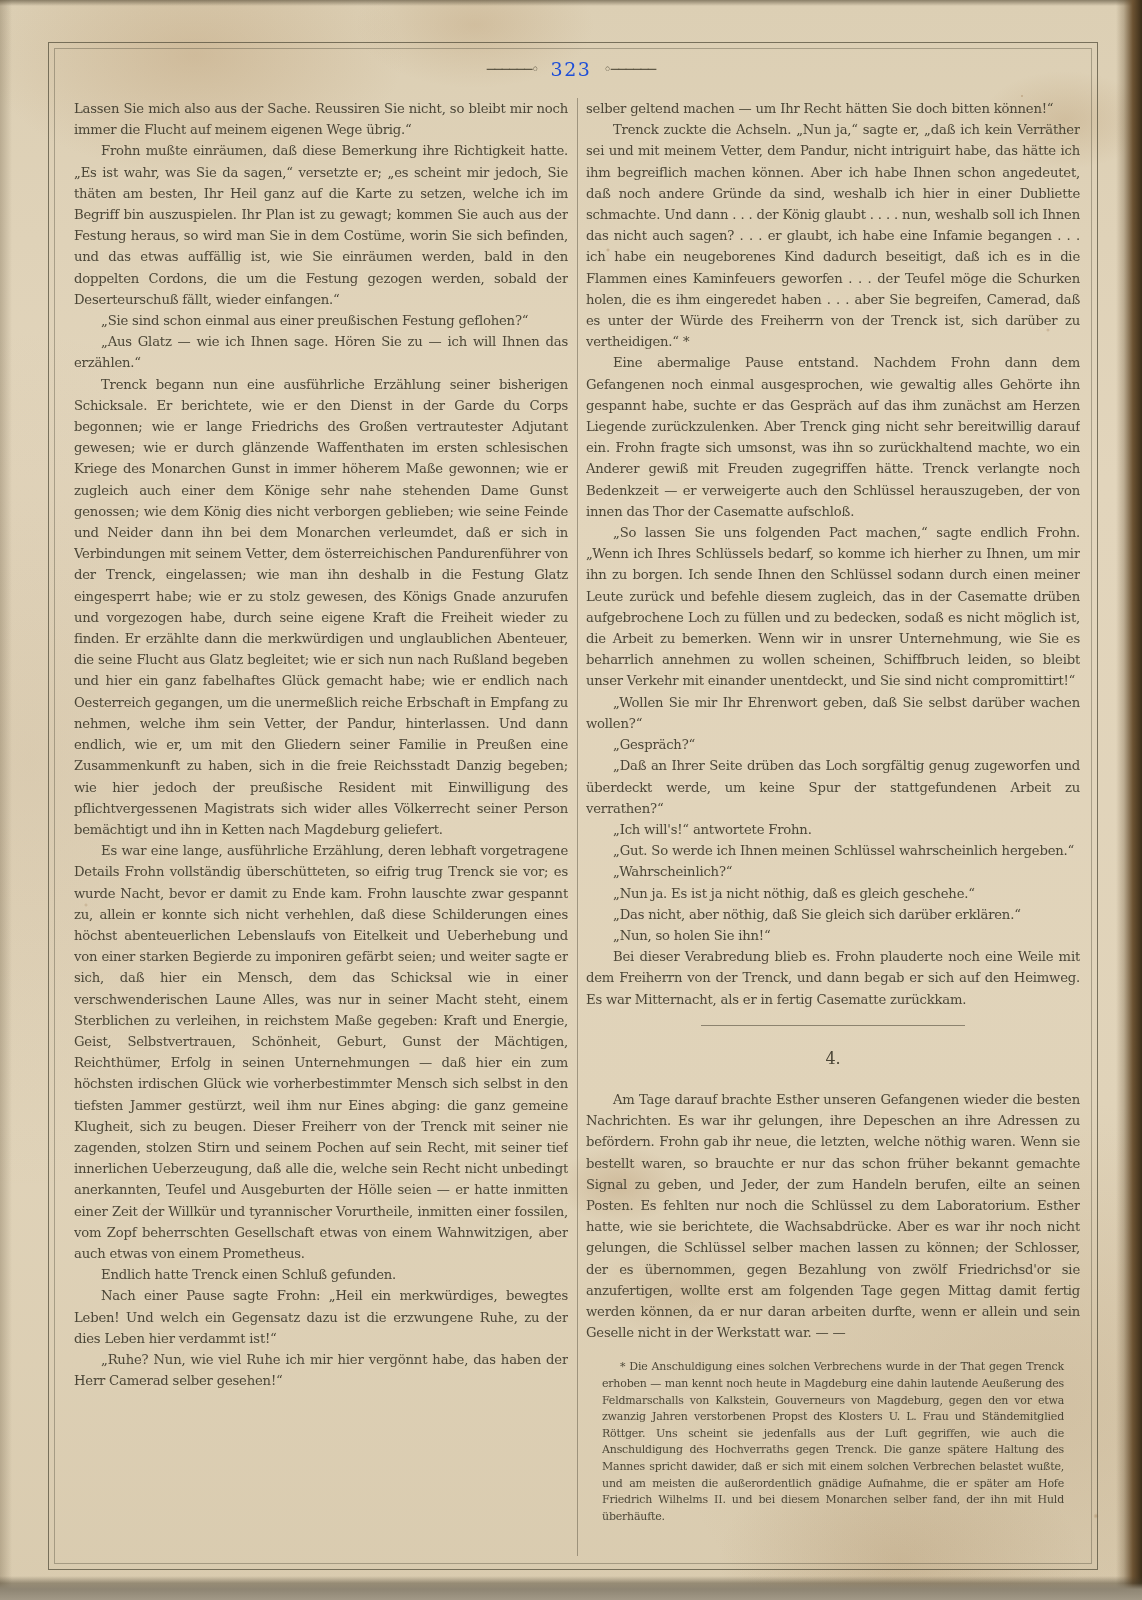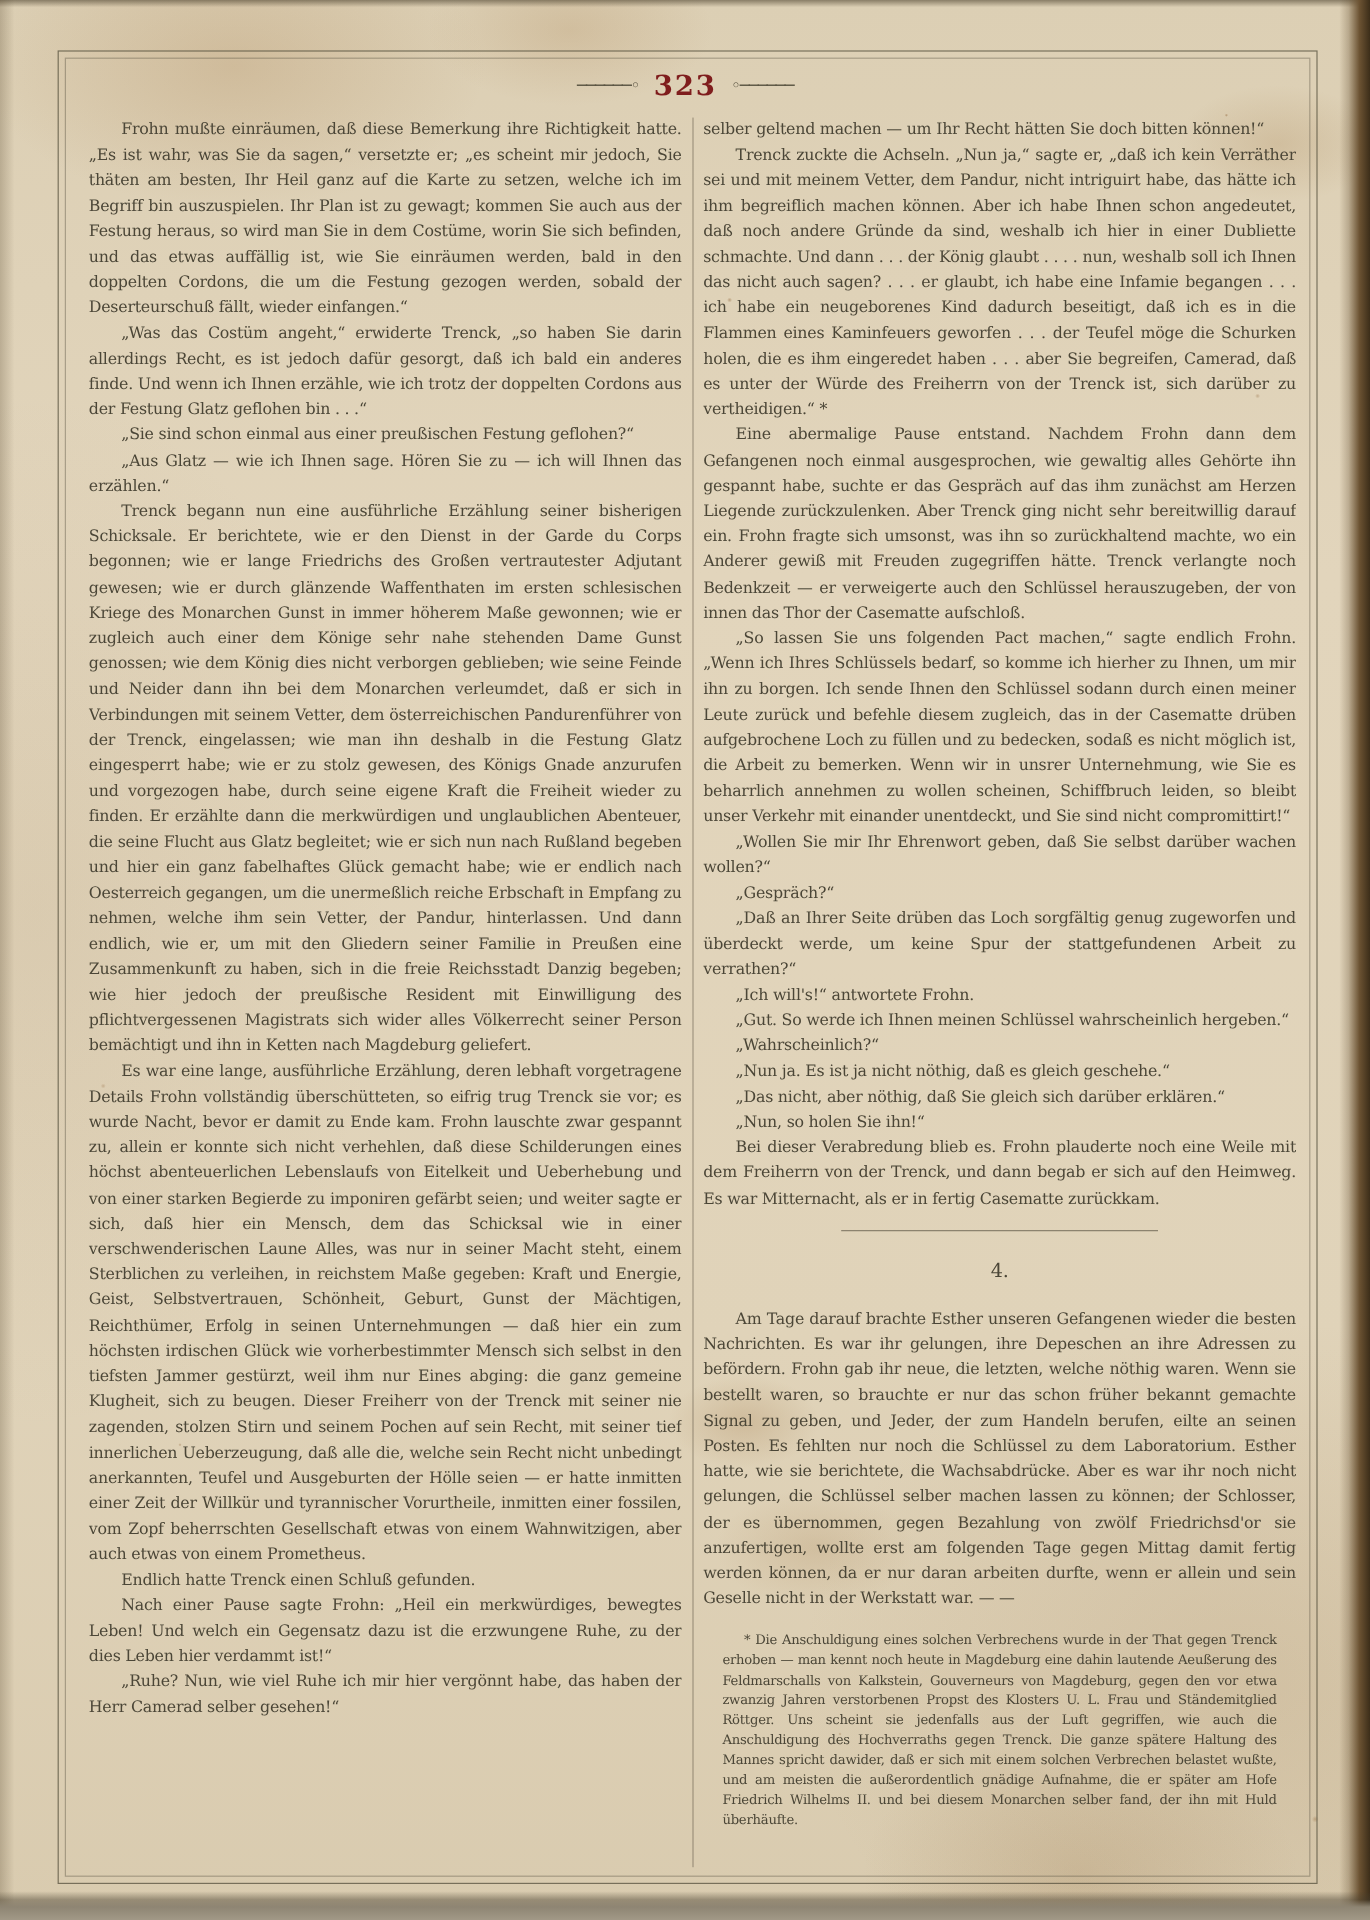--- a/index.html
+++ b/index.html
@@ -32,21 +32,21 @@
   }
   .frame{position:absolute;pointer-events:none;}
   .frame.outer{left:48px;top:42px;width:1048px;height:1526px;border:1px solid rgba(86,80,62,0.75);}
   .frame.inner{left:54px;top:48px;width:1036px;height:1514px;border:1px solid rgba(86,80,62,0.40);}
   .pagehead{
     position:absolute;top:58px;left:0;width:1142px;
     display:flex;align-items:center;justify-content:center;gap:12px;
     color:#55503e;
   }
   .orn{font-size:14px;letter-spacing:-1px;color:#5a5442;}
-  .pagenum{font-size:23px;font-weight:bold;color:#7f1d1d;letter-spacing:1.5px;}
+  .pagenum{font-size:19px;font-weight:normal;color:#1d4ed8;letter-spacing:1.5px;}
   .col{
     position:absolute;top:98px;width:494px;height:1472px;overflow:hidden;
     color:#4b4637;font-size:13.2px;line-height:21.2px;text-align:justify;
     letter-spacing:-0.2px;
   }
   .col.left{left:74px;}
   .col.right{left:586px;}
   .para{margin:0;}
   .indent{text-indent:27px;}
   .divider{position:absolute;left:577px;top:98px;width:1px;height:1458px;background:rgba(95,88,70,0.5);}
@@ -71,22 +71,22 @@
 <div class="frame outer"></div>
 <div class="frame inner"></div>
 
 <div class="pagehead">
   <span class="orn">──────◦</span>
   <span class="pagenum">323</span>
   <span class="orn">◦──────</span>
 </div>
 
 <div class="col left">
+  <p class="para">Lassen Sie mich also aus der Sache. Reussiren Sie nicht, so bleibt mir noch immer die Flucht auf meinem eigenen Wege übrig.“</p>
   <p class="para indent">Frohn mußte einräumen, daß diese Bemerkung ihre Richtigkeit hatte. „Es ist wahr, was Sie da sagen,“ versetzte er; „es scheint mir jedoch, Sie thäten am besten, Ihr Heil ganz auf die Karte zu setzen, welche ich im Begriff bin auszuspielen. Ihr Plan ist zu gewagt; kommen Sie auch aus der Festung heraus, so wird man Sie in dem Costüme, worin Sie sich befinden, und das etwas auffällig ist, wie Sie einräumen werden, bald in den doppelten Cordons, die um die Festung gezogen werden, sobald der Deserteurschuß fällt, wieder einfangen.“</p>
-  <p class="para indent">„Was das Costüm angeht,“ erwiderte Trenck, „so haben Sie darin allerdings Recht, es ist jedoch dafür gesorgt, daß ich bald ein anderes finde. Und wenn ich Ihnen erzähle, wie ich trotz der doppelten Cordons aus der Festung Glatz geflohen bin . . .“</p>
   <p class="para indent">„Sie sind schon einmal aus einer preußischen Festung geflohen?“</p>
   <p class="para indent">„Aus Glatz — wie ich Ihnen sage. Hören Sie zu — ich will Ihnen das erzählen.“</p>
   <p class="para indent">Trenck begann nun eine ausführliche Erzählung seiner bisherigen Schicksale. Er berichtete, wie er den Dienst in der Garde du Corps begonnen; wie er lange Friedrichs des Großen vertrautester Adjutant gewesen; wie er durch glänzende Waffenthaten im ersten schlesischen Kriege des Monarchen Gunst in immer höherem Maße gewonnen; wie er zugleich auch einer dem Könige sehr nahe stehenden Dame Gunst genossen; wie dem König dies nicht verborgen geblieben; wie seine Feinde und Neider dann ihn bei dem Monarchen verleumdet, daß er sich in Verbindungen mit seinem Vetter, dem österreichischen Pandurenführer von der Trenck, eingelassen; wie man ihn deshalb in die Festung Glatz eingesperrt habe; wie er zu stolz gewesen, des Königs Gnade anzurufen und vorgezogen habe, durch seine eigene Kraft die Freiheit wieder zu finden. Er erzählte dann die merkwürdigen und unglaublichen Abenteuer, die seine Flucht aus Glatz begleitet; wie er sich nun nach Rußland begeben und hier ein ganz fabelhaftes Glück gemacht habe; wie er endlich nach Oesterreich gegangen, um die unermeßlich reiche Erbschaft in Empfang zu nehmen, welche ihm sein Vetter, der Pandur, hinterlassen. Und dann endlich, wie er, um mit den Gliedern seiner Familie in Preußen eine Zusammenkunft zu haben, sich in die freie Reichsstadt Danzig begeben; wie hier jedoch der preußische Resident mit Einwilligung des pflichtvergessenen Magistrats sich wider alles Völkerrecht seiner Person bemächtigt und ihn in Ketten nach Magdeburg geliefert.</p>
   <p class="para indent">Es war eine lange, ausführliche Erzählung, deren lebhaft vorgetragene Details Frohn vollständig überschütteten, so eifrig trug Trenck sie vor; es wurde Nacht, bevor er damit zu Ende kam. Frohn lauschte zwar gespannt zu, allein er konnte sich nicht verhehlen, daß diese Schilderungen eines höchst abenteuerlichen Lebenslaufs von Eitelkeit und Ueberhebung und von einer starken Begierde zu imponiren gefärbt seien; und weiter sagte er sich, daß hier ein Mensch, dem das Schicksal wie in einer verschwenderischen Laune Alles, was nur in seiner Macht steht, einem Sterblichen zu verleihen, in reichstem Maße gegeben: Kraft und Energie, Geist, Selbstvertrauen, Schönheit, Geburt, Gunst der Mächtigen, Reichthümer, Erfolg in seinen Unternehmungen — daß hier ein zum höchsten irdischen Glück wie vorherbestimmter Mensch sich selbst in den tiefsten Jammer gestürzt, weil ihm nur Eines abging: die ganz gemeine Klugheit, sich zu beugen. Dieser Freiherr von der Trenck mit seiner nie zagenden, stolzen Stirn und seinem Pochen auf sein Recht, mit seiner tief innerlichen Ueberzeugung, daß alle die, welche sein Recht nicht unbedingt anerkannten, Teufel und Ausgeburten der Hölle seien — er hatte inmitten einer Zeit der Willkür und tyrannischer Vorurtheile, inmitten einer fossilen, vom Zopf beherrschten Gesellschaft etwas von einem Wahnwitzigen, aber auch etwas von einem Prometheus.</p>
   <p class="para indent">Endlich hatte Trenck einen Schluß gefunden.</p>
   <p class="para indent">Nach einer Pause sagte Frohn: „Heil ein merkwürdiges, bewegtes Leben! Und welch ein Gegensatz dazu ist die erzwungene Ruhe, zu der dies Leben hier verdammt ist!“</p>
   <p class="para indent">„Ruhe? Nun, wie viel Ruhe ich mir hier vergönnt habe, das haben der Herr Camerad selber gesehen!“</p>
 </div>
 
 <div class="divider"></div>

